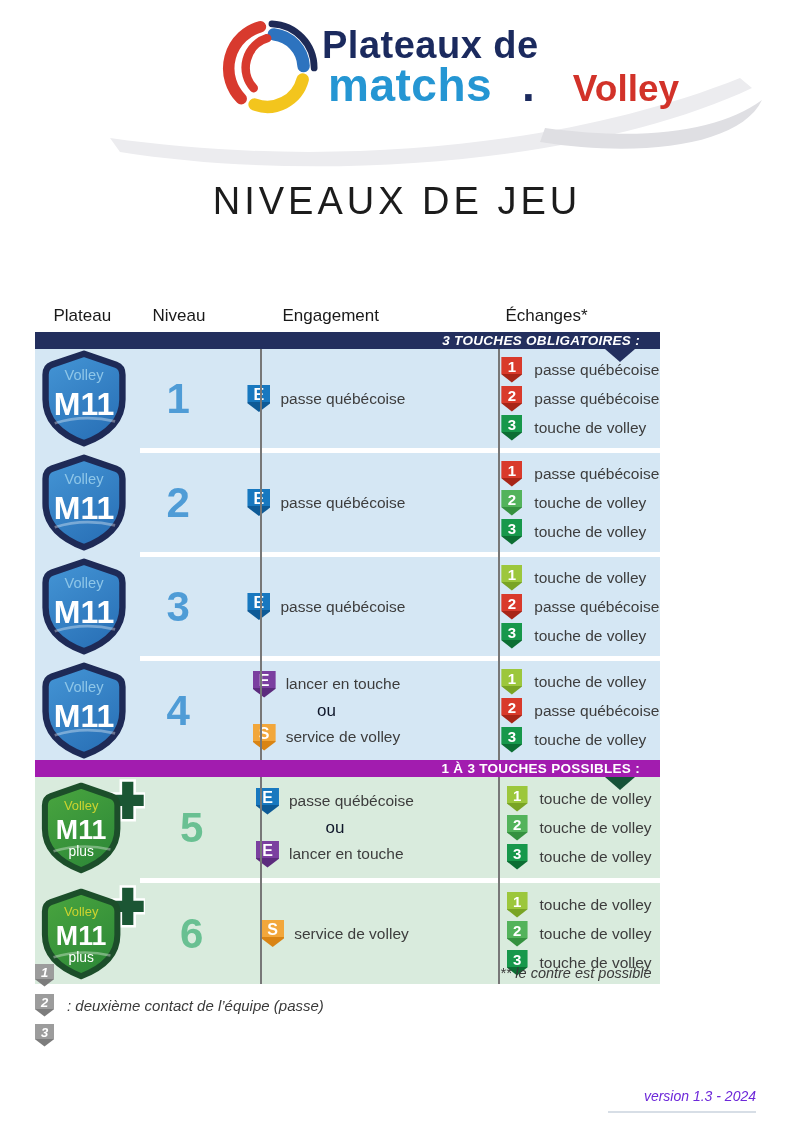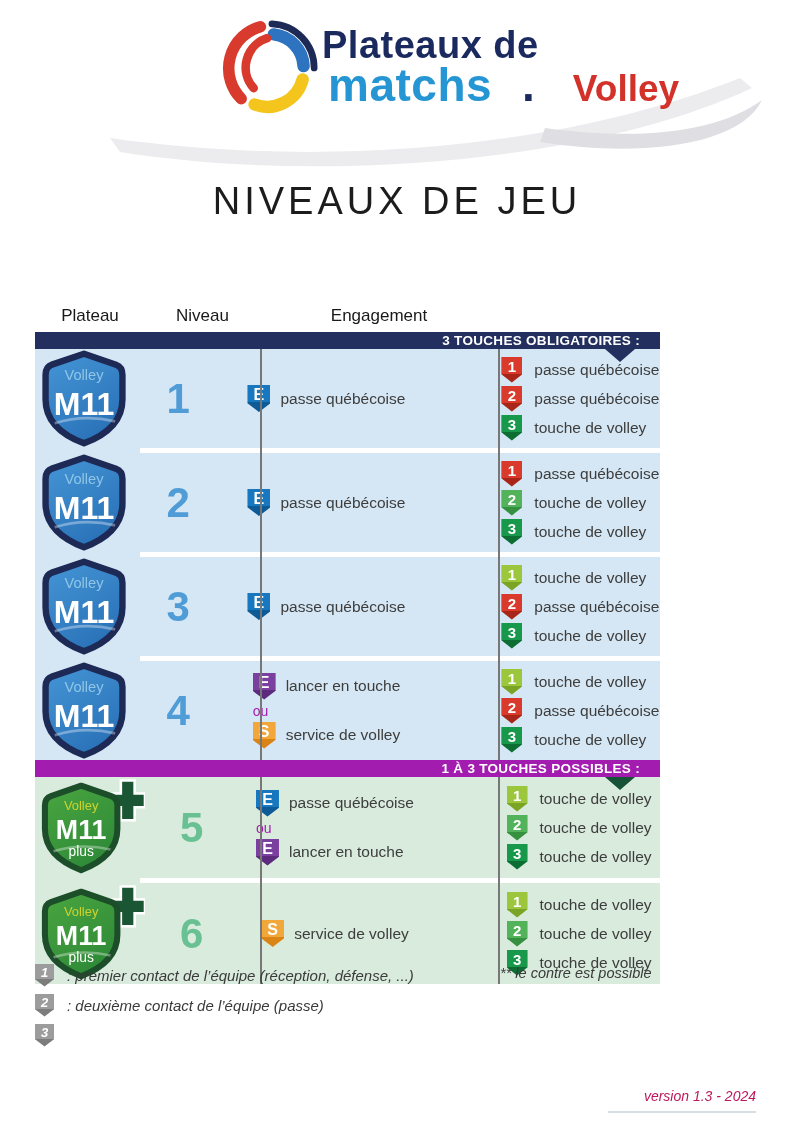--- a/index.html
+++ b/index.html
@@ -24,21 +24,21 @@
 
   
   .table{position:absolute;left:35px;top:273px;width:625px;z-index:1;margin-top:29px;}
   .col-headers{display:flex;height:24px;margin-bottom:6px;font-size:17px;color:#191919;}
   .col-headers>div{display:flex;align-items:flex-end;justify-content:center;}
   .w-plateau{width:110px}.w-niveau{width:115px}.w-eng{width:238px}.w-ech{width:264px}
 
   .banner{height:17px;line-height:17px;color:#fff;font-size:13.5px;font-weight:700;
           text-align:right;padding-right:20px;box-sizing:border-box;letter-spacing:.3px;
           position:relative;}
-  .banner.navy{background:#232f5e;}
+  .banner.navy{background:#232f5e;font-style:italic;}
   .banner.green{background:#a21caf;}
   .banner .tri{position:absolute;top:17px;left:570px;width:0;height:0;
                border-left:15px solid transparent;border-right:15px solid transparent;z-index:3;}
   .banner.navy .tri{border-top:13px solid #232f5e;}
   .banner.green .tri{border-top:13px solid #165238;}
 
   .section{position:relative;}
   .section.blue{background:#d5e7f4;}
   .section.green{background:#d9ebdd;}
   .section::before,.section::after{content:"";position:absolute;top:0;bottom:0;width:1.5px;
@@ -54,21 +54,21 @@
   .cell{display:flex;align-items:center;}
   .cell.plateau{width:110px;justify-content:flex-start;padding-left:3px;box-sizing:border-box;}
   .cell.niveau{width:115px;justify-content:center;font-size:42px;font-weight:700;}
   .section.blue .cell.niveau{color:#4f9cd6;}
   .section.green .cell.niveau{color:#69c092;}
   .cell.eng{width:238px;justify-content:center;}
   .cell.ech{width:264px;padding-left:75px;box-sizing:border-box;}
 
   .eng-block{display:flex;flex-direction:column;gap:3px;}
   .eng-line{display:flex;align-items:center;gap:10px;font-size:15.5px;color:#3d3d3d;}
-  .eng-or{font-size:14px;color:#a21caf;}
+  .eng-or{text-align:center;font-size:17px;color:#0f172a;}
 
   .ech-block{display:flex;flex-direction:column;gap:4px;}
   .ech-line{display:flex;align-items:center;gap:12px;font-size:15.5px;color:#3d3d3d;height:25px;}
 
   .badge{display:flex;align-items:flex-start;justify-content:center;width:21px;height:26px;
          color:#fff;font-weight:700;font-size:15px;padding-top:1px;box-sizing:border-box;
          clip-path:polygon(0 0,100% 0,100% 68%,50% 100%,0 68%);flex:0 0 auto;
          background:linear-gradient(to bottom,var(--c) 0,var(--c) 64%,var(--cd) 64%);}
   .badge.eng-badge{width:23px;height:27px;font-size:16px;}
   .badge.small{width:19px;height:23px;font-size:13px;}
@@ -82,21 +82,21 @@
   .c-gray{--c:#9c9c9c;--cd:#7c7c7c}
 
   
   .legend{position:absolute;left:35px;top:960px;z-index:1;}
   .legend-line{display:flex;align-items:center;gap:13px;height:30px;font-size:15px;
                font-style:italic;color:#3a3a3a;}
   .notes{position:absolute;left:500px;top:958px;width:252px;font-size:14.5px;font-style:italic;
          color:#3a3a3a;line-height:1.6;z-index:1;}
   .note2{margin-top:4px;}
   .version{position:absolute;right:38px;top:1088px;font-size:14px;font-style:italic;
-           color:#be185d;z-index:1;}
+           color:#6d28d9;z-index:1;}
   .version-rule{position:absolute;right:38px;top:1111px;width:148px;height:2px;
                 background:#d7dee6;z-index:1;}
 </style>
 </head>
 <body>
 
 <div class="page">
 
   <svg class="swoosh" viewBox="0 0 794 180">
     <path d="M110 138 C320 168 560 150 740 78 L752 88 C600 160 330 185 120 152 Z" fill="#ececef"></path>
@@ -118,20 +118,21 @@
   </div>
 
   <div class="page-title">NIVEAUX DE JEU</div>
 
   <div class="table">
 
     <div class="col-headers">
       <div class="w-plateau">Plateau</div>
       <div class="w-niveau">Niveau</div>
       <div class="w-eng">Engagement</div>
+      <div class="w-ech">Échanges*</div>
     </div>
 
     <div class="banner navy">
       <span>3 TOUCHES OBLIGATOIRES :</span>
       <div class="tri"></div>
     </div>
 
     <div class="section blue">
 
       <div class="row">
@@ -410,21 +411,20 @@
           </div>
         </div>
           </div>
       </div>
     </div>
   </div>
 
   <div class="legend">
     <div class="legend-line">
       <span class="badge small c-gray">1</span>
-      <span>: premier contact de l’équipe (réception, défense, ...)</span>
     </div>
     <div class="legend-line">
       <span class="badge small c-gray">2</span>
       <span>: deuxième contact de l’équipe (passe)</span>
     </div>
     <div class="legend-line">
       <span class="badge small c-gray">3</span>
     </div>
   </div>
 

